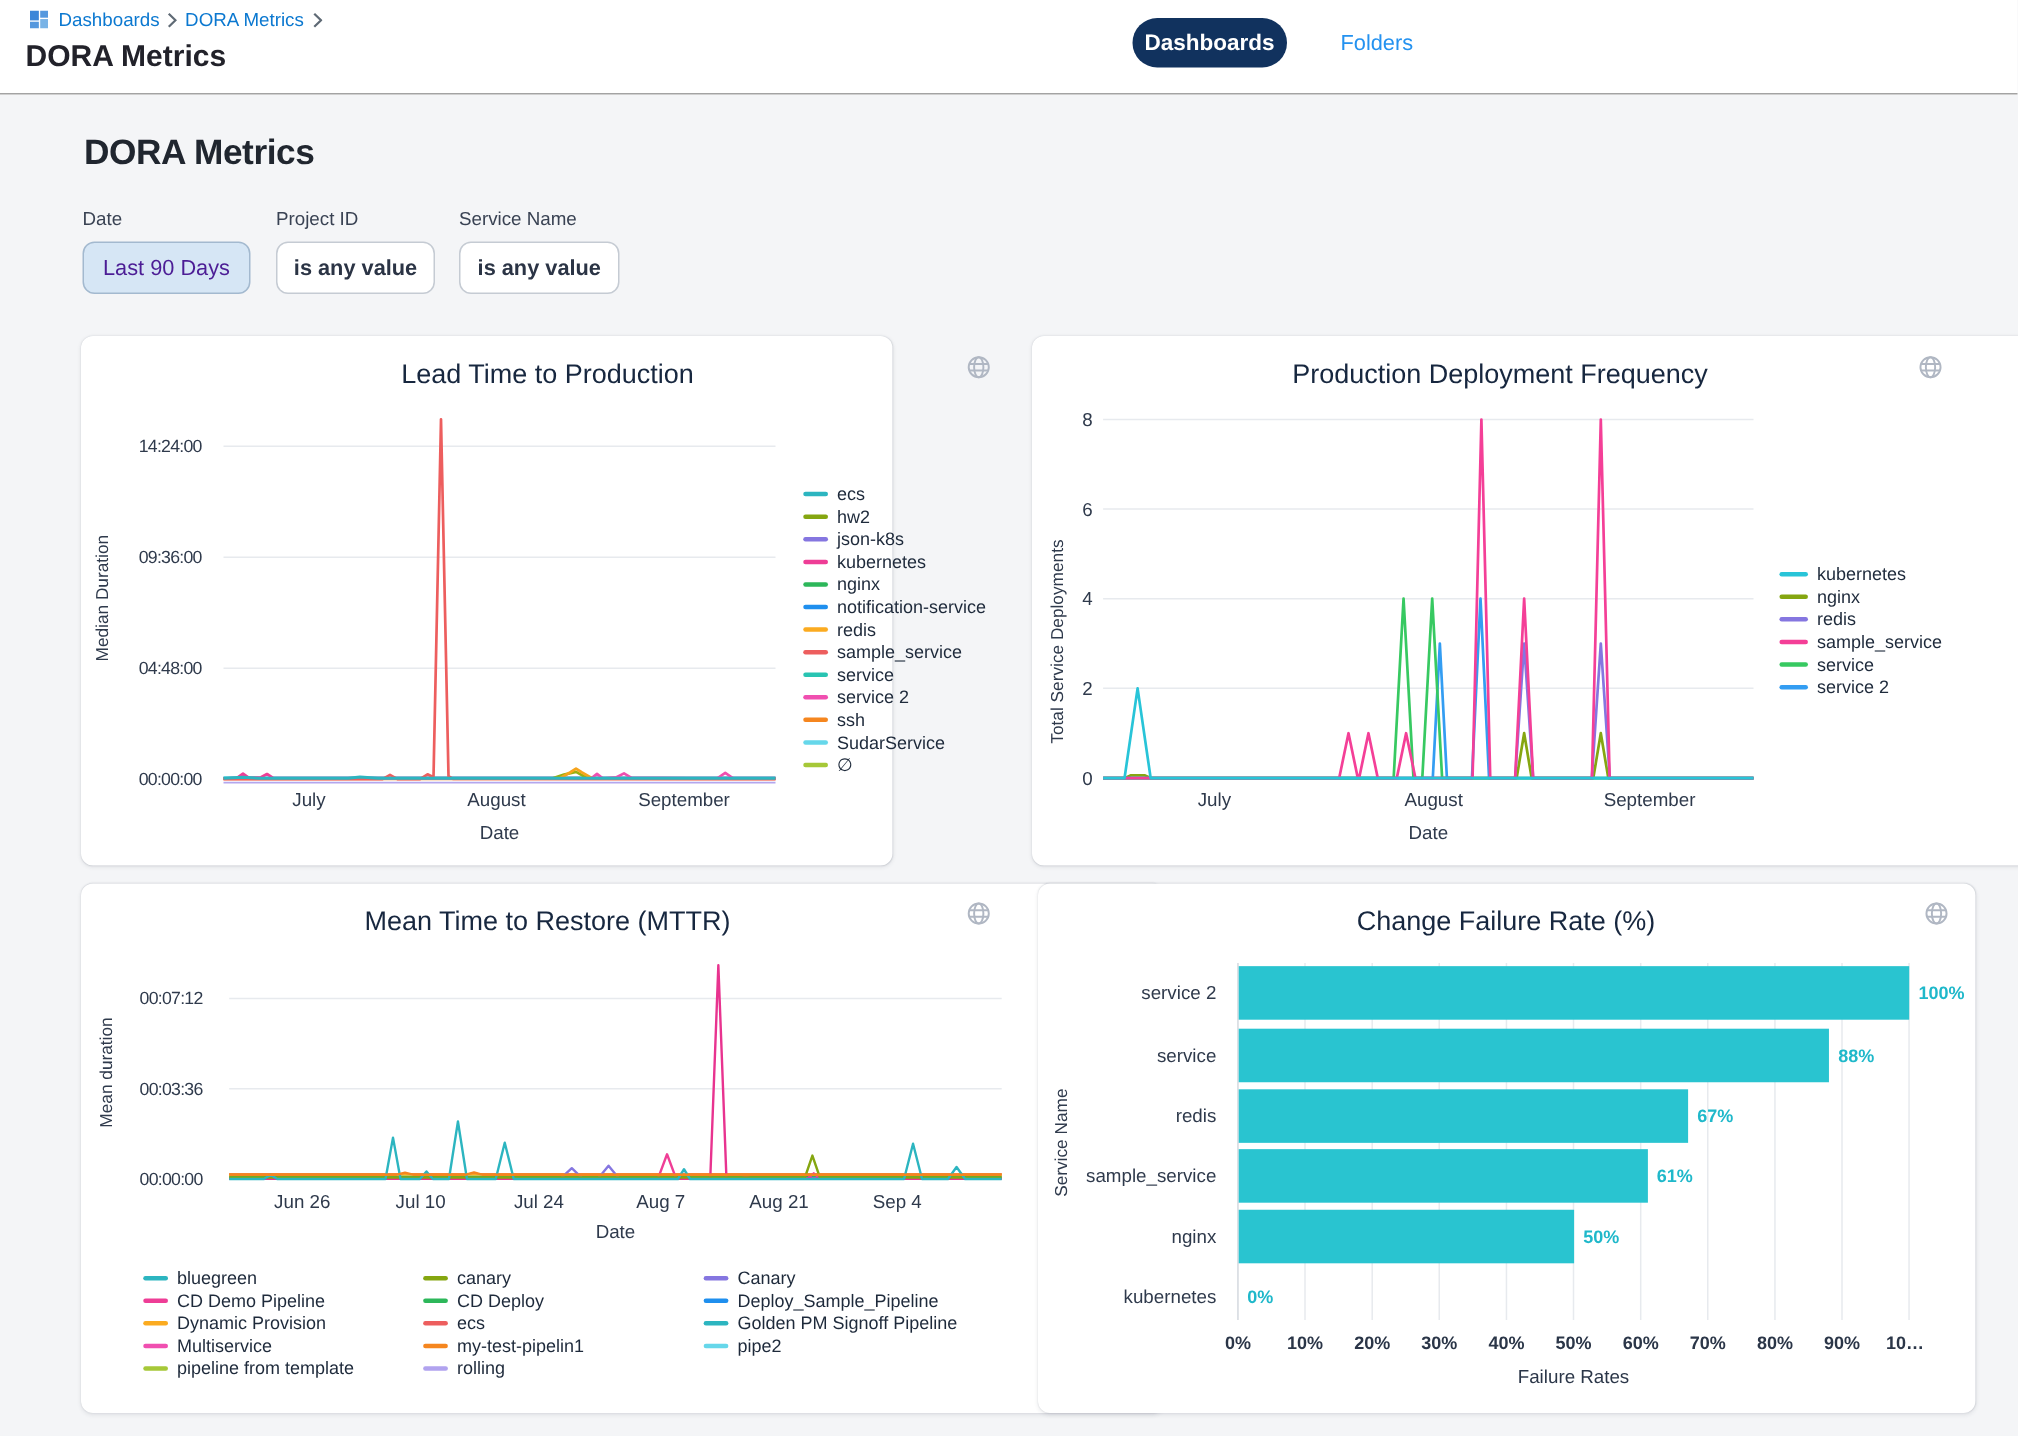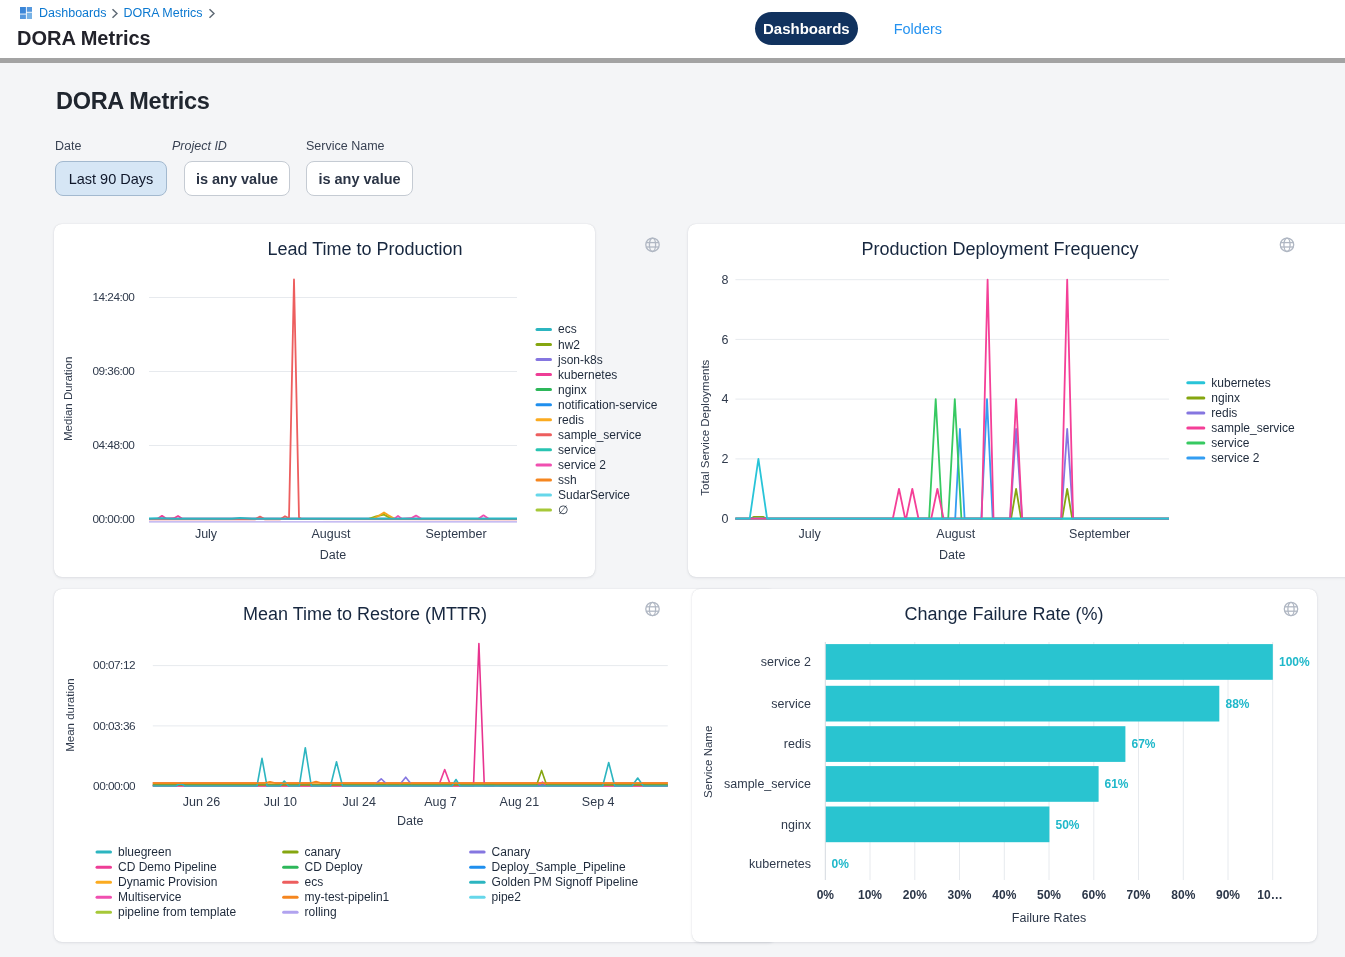--- a/index.html
+++ b/index.html
@@ -1,29 +1,29 @@
 <!DOCTYPE html>
 <html><head>
 <meta charset="utf-8">
 <style>
   * { margin:0; padding:0; box-sizing:border-box; }
   html,body { width:1345px; height:957px; overflow:hidden; background:#f4f5f7; font-family:"Liberation Sans", sans-serif; }
   
-  #header { position:absolute; left:0; top:0; width:1345px; height:63px; background:#ffffff; border-bottom:5px solid #a3a3a3; }
+  #header { position:absolute; left:0; top:0; width:1345px; height:63px; background:#ffffff; border-bottom:1px solid #a3a3a3; }
   #crumb { position:absolute; left:20px; top:6px; font-size:12.5px; color:#0b78d0; display:flex; align-items:center; } #crumb .chev { margin:0 5px; }
   #crumbicon { width:12px; height:12px; margin-right:7px; }
   #pagetitle { position:absolute; left:17px; top:27px; font-size:20px; font-weight:bold; color:#22222a; }
   #tabs { position:absolute; left:755px; top:12px; display:flex; align-items:center; }
   #tab1 { background:#11325e; color:#ffffff; font-size:15px; font-weight:bold; border-radius:17px; height:33px; line-height:33px; padding:0 8px; }
   #tab2 { color:#2492f0; font-size:14.5px; margin-left:36px; }
   
   #h2title { position:absolute; left:56px; top:88px; font-size:23.5px; font-weight:bold; letter-spacing:-0.3px; color:#20262f; }
   .flabel { position:absolute; top:139px; font-size:12.5px; color:#394253; }
   .fbtn { position:absolute; top:161px; height:35px; border-radius:8px; font-size:14.5px; display:flex; align-items:center; justify-content:center;font-weight:bold; }
-  #fbtn1 { left:55px; width:112px; background:#d6e6f5; border:1px solid #a3b9cf; color:#0f172a; font-weight:500;}
+  #fbtn1 { left:55px; width:112px; background:#d6e6f5; border:1px solid #a3b9cf; color:#4c1d95; font-weight:500;}
   #fbtn2 { left:184px; width:106px; background:#ffffff; border:1px solid #c5cbd3; color:#2b3445; }
   #fbtn3 { left:306px; width:107px; background:#ffffff; border:1px solid #c5cbd3; color:#2b3445; }
   .card { position:absolute; background:#ffffff; border-radius:8px; box-shadow:0 1px 3px rgba(40,50,70,.10), 0 0 1px rgba(40,50,70,.18); }
   #card1 { left:54px;  top:224px; width:541px; height:353px; }
   #card2 { left:688px; top:224px; width:717px; height:353px; }
   #card3 { left:54px;  top:589px; width:722px; height:353px; }
   #card4 { left:692px; top:589px; width:625px; height:353px; }
   svg text { font-family:"Liberation Sans", sans-serif; }
 </style>
 </head>
@@ -46,21 +46,21 @@
       </svg>
   </div>
   <div id="pagetitle">DORA Metrics</div>
   <div id="tabs">
       <div id="tab1">Dashboards</div>
       <div id="tab2">Folders</div>
     </div>
 </div>
 <div id="h2title">DORA Metrics</div>
 <div class="flabel" style="left:55px;">Date</div>
-<div class="flabel" style="left:172px;font-style:italic;">Project ID</div>
+<div class="flabel" style="left:184px;">Project ID</div>
 <div class="flabel" style="left:306px;">Service Name</div>
 <div class="fbtn" id="fbtn1">Last 90 Days</div>
 <div class="fbtn" id="fbtn2">is any value</div>
 <div class="fbtn" id="fbtn3">is any value</div>
 <div class="card" id="card1">
 <svg width="623" height="353" viewBox="0 0 623 353">
   <text x="311" y="31" font-size="18" font-weight="500" fill="#17273f" text-anchor="middle">Lead Time to Production</text>
   <g stroke="#b0b7c3" stroke-width="1.3" fill="none">
     <circle cx="598.5" cy="20.8" r="6.7"></circle>
     <ellipse cx="598.5" cy="20.8" rx="3.1" ry="6.7"></ellipse>

